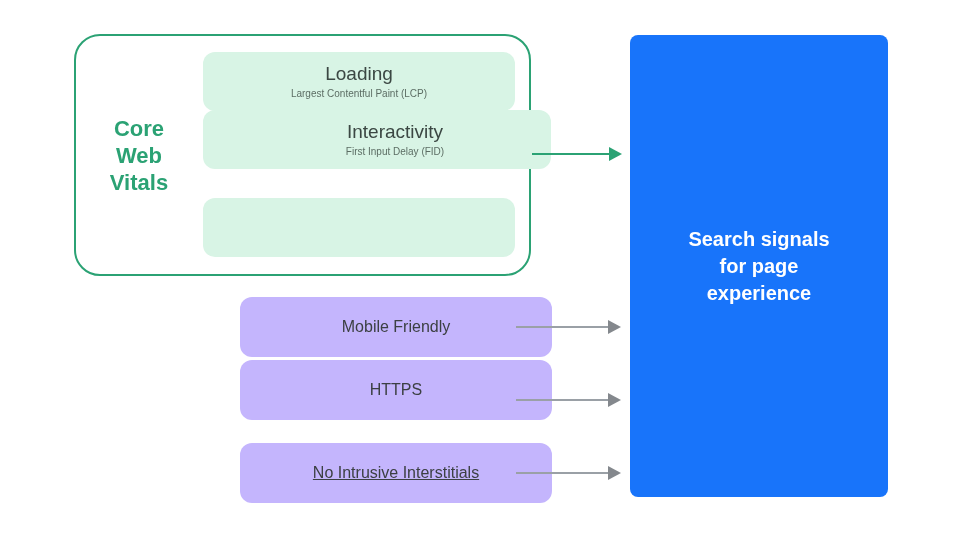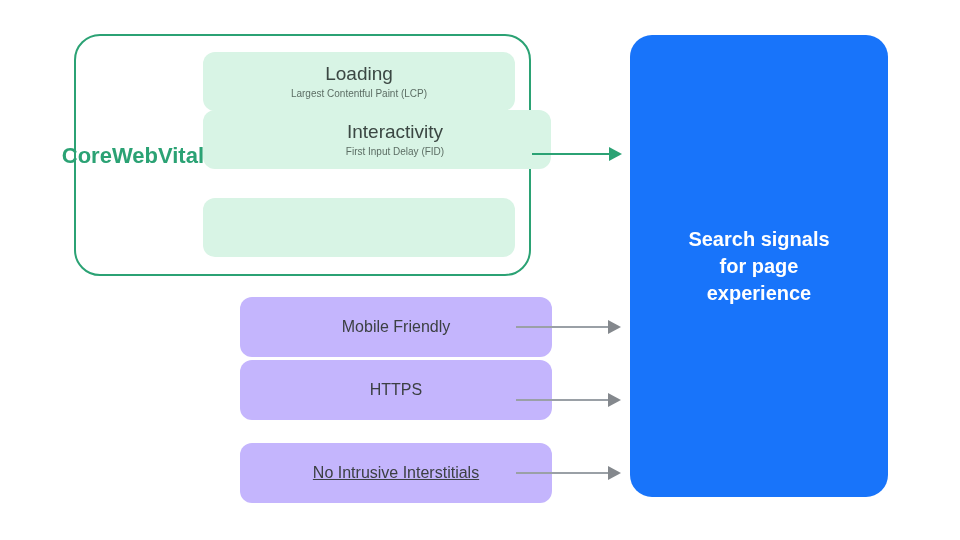--- a/index.html
+++ b/index.html
@@ -24,20 +24,21 @@
     box-sizing: border-box;
     border: 2px solid #2ba274;
     border-radius: 26px;
     background: #ffffff;
   }
   .cwv-label {
     position: absolute;
     left: 76px; top: 36px;
     width: 126px; height: 238px;
     display: flex;
+    flex-direction: column;
     align-items: center;
     justify-content: center;
     text-align: center;
     color: #2ba274;
     font-size: 22px;
     font-weight: 700;
     line-height: 27px;
   }
   .cwv-label span { display: block; }
 
@@ -99,21 +100,21 @@
   #arrow-signal-0 .arrow-line { top: 326px; } #arrow-signal-0 .arrow-head { top: 320px; }
   #arrow-signal-1 .arrow-line { top: 399px; } #arrow-signal-1 .arrow-head { top: 393px; }
   #arrow-signal-2 .arrow-line { top: 472px; } #arrow-signal-2 .arrow-head { top: 466px; }
 
   
   .result-box {
     position: absolute;
     left: 630px; top: 35px;
     width: 258px; height: 462px;
     background: #1874fa;
-    border-radius: 22px;
+    border-radius: 8px;
     display: flex;
     flex-direction: column;
     align-items: center;
     justify-content: center;
     text-align: center;
     color: #ffffff;
     font-size: 20px;
     font-weight: 700;
     line-height: 27px;
   }

